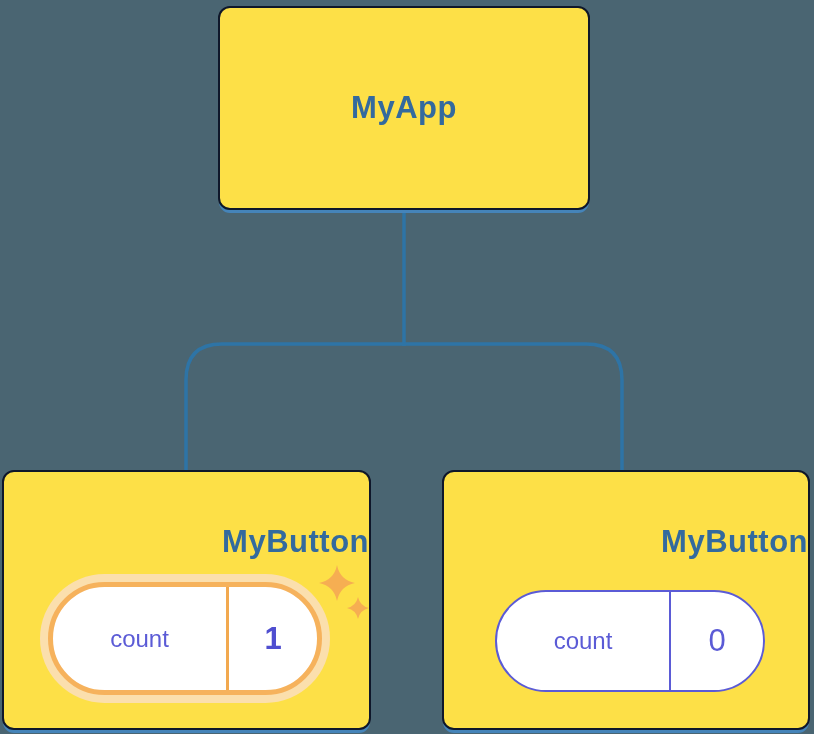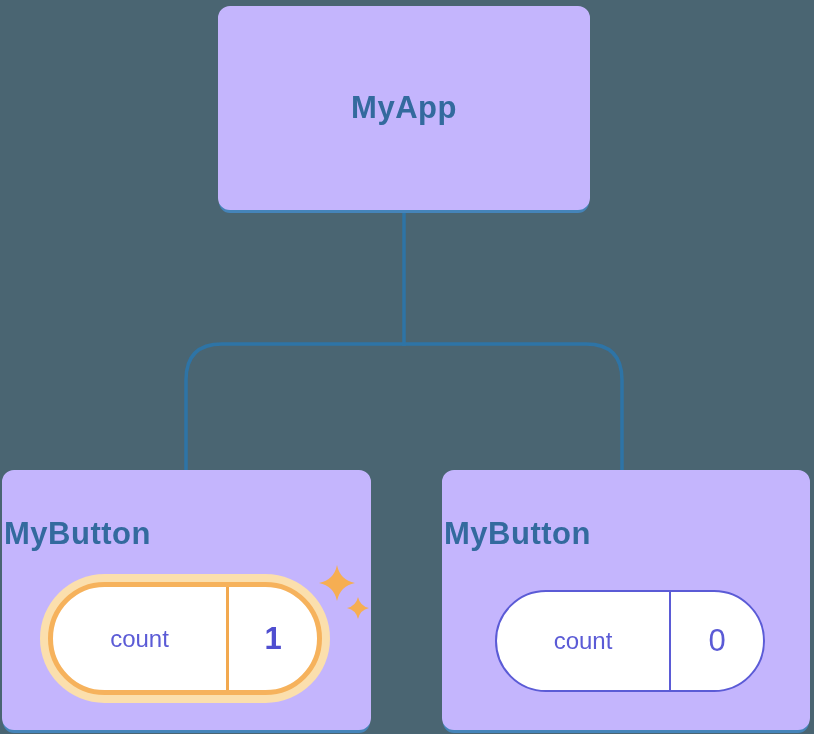--- a/index.html
+++ b/index.html
@@ -11,44 +11,44 @@
     overflow: hidden;
     font-family: "Liberation Sans", sans-serif;
   }
   .connector-svg {
     position: absolute;
     left: 0; top: 0;
     width: 814px; height: 734px;
   }
   .card {
     position: absolute;
-    background: #c4b5fd;
-    border: 2px solid #c4b5fd;
+    background: #fde047;
+    border: 2px solid #0f172a;
     border-radius: 12px;
     box-shadow: 0 4px 0 -1px #4584B9;
     box-sizing: border-box;
   }
   .card-root {
     left: 218px; top: 6px;
     width: 372px; height: 204px;
     display: flex; align-items: center; justify-content: center;
   }
   .card-child-left  { left: 2px;   top: 470px; width: 369px; height: 260px; }
   .card-child-right { left: 442px; top: 470px; width: 368px; height: 260px; }
   .node-title {
     color: #336A9E;
     font-size: 31px;
     font-weight: 600;
     letter-spacing: 0.5px;
   }
   .child-title {
     position: absolute;
-    left: 0; top: 44px;
+    left: 0; top: 52px;
     width: 100%;
-    text-align: left;
+    text-align: right;
   }
   .pill {
     position: absolute;
     background: #ffffff;
     display: flex;
     align-items: stretch;
     box-sizing: border-box;
     border-radius: 999px;
     overflow: hidden;
   }

